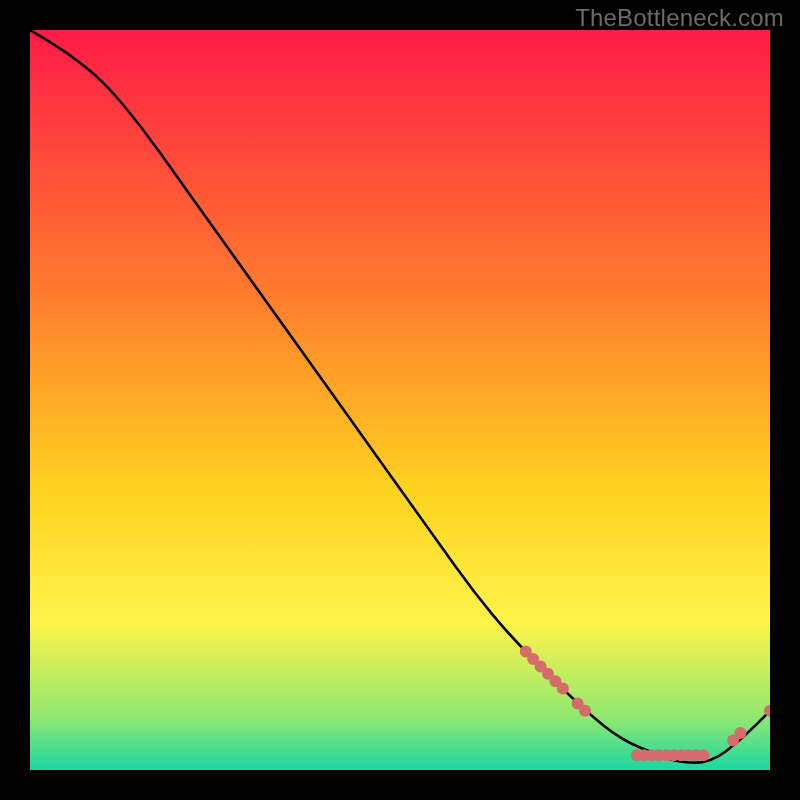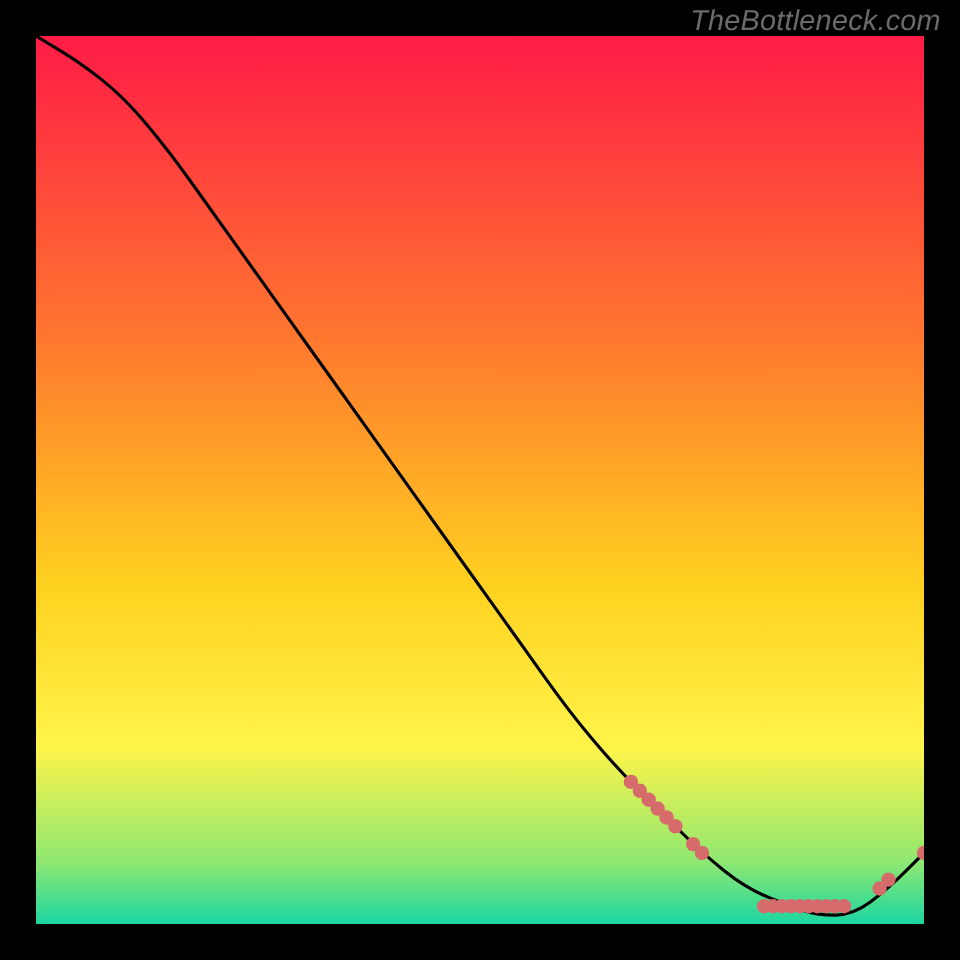--- a/index.html
+++ b/index.html
@@ -9,21 +9,20 @@
     width: 800px;
     height: 800px;
     overflow: hidden;
     font-family: Arial, Helvetica, sans-serif;
   }
   .frame {
     position: relative;
     width: 800px;
     height: 625px;
     background: #000;
-    font-style: italic;
   }
   .watermark {
     position: absolute;
     top: 4px;
     right: 16px;
     color: #6b6b6b;
     font-size: 24px;
     letter-spacing: 0.2px;
     font-weight: 400;
   }

